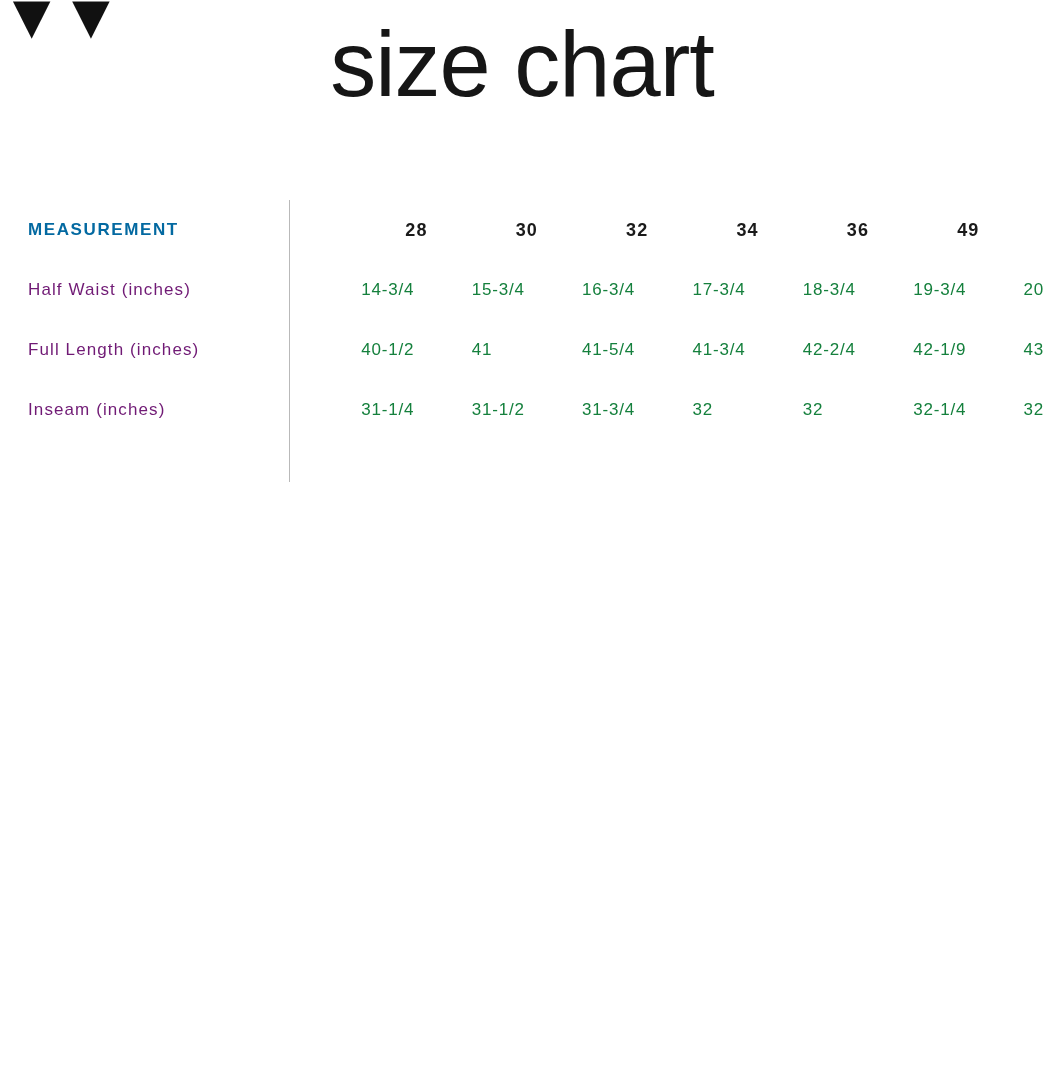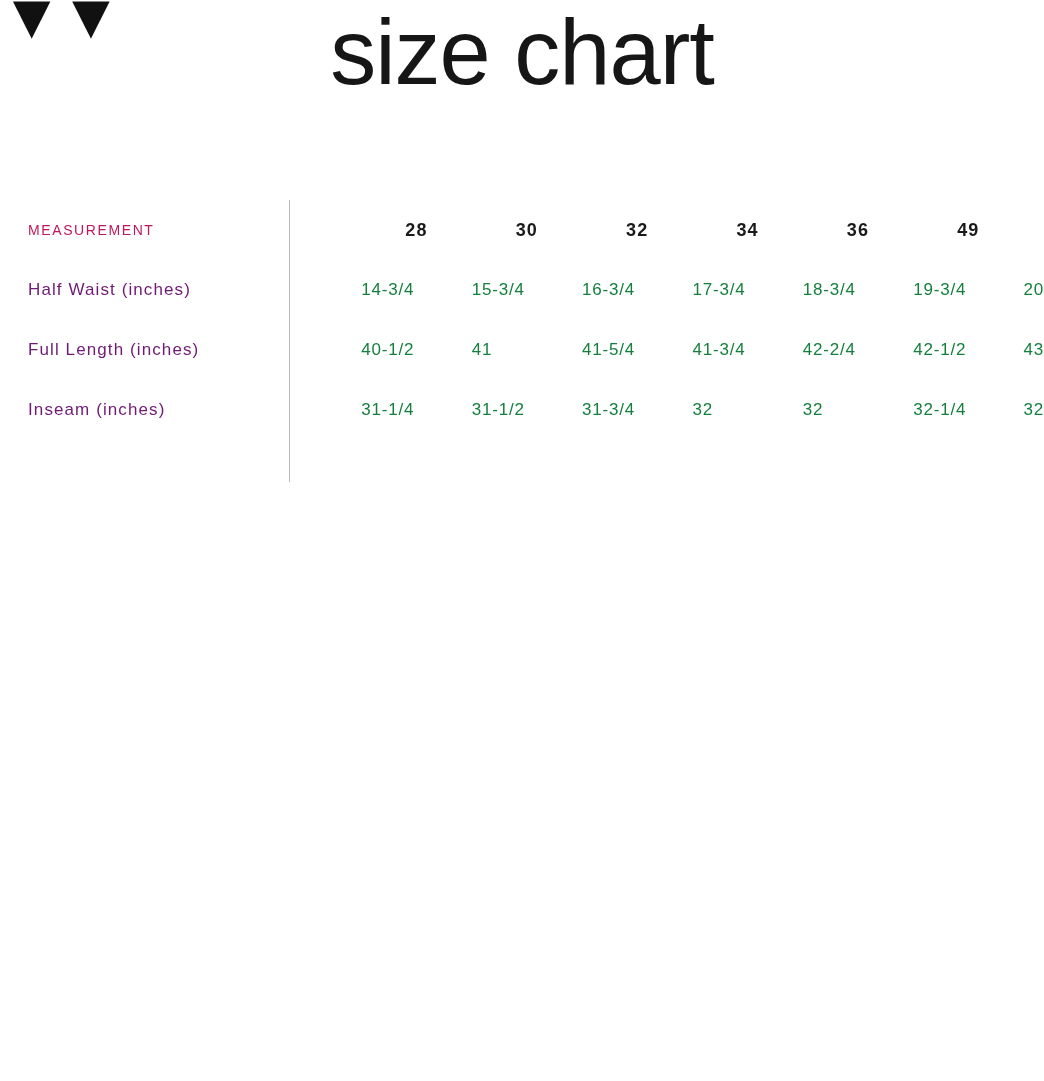--- a/index.html
+++ b/index.html
@@ -25,21 +25,21 @@
     line-height: 1;
     font-weight: 700;
     color: #111111;
     letter-spacing: -4px;
   }
 
   
   .title {
     position: absolute;
     left: 0;
-    top: 4px;
+    top: 16px;
     width: 1044px;
     text-align: center;
     font-size: 92px;
     line-height: 1.05;
     font-weight: 300;
     color: #161616;
     letter-spacing: -1px;
     font-family: "Liberation Sans", sans-serif;
   }
 
@@ -70,24 +70,24 @@
     width: 290px;
     text-align: left;
     padding-right: 18px !important;
   }
   .col-size {
     width: 102px;
   }
 
   
   .hdr-measurement {
-    font-size: 14px;
-    font-weight: 400;
+    font-size: 17px;
+    font-weight: 700;
     letter-spacing: 1.6px;
-    color: #be185d;
+    color: #0369a1;
   }
   .hdr-size {
     font-size: 18px;
     font-weight: 700;
     letter-spacing: 1.2px;
     color: #1a1a1a;
   }
 
   
   .row-label {
@@ -147,21 +147,21 @@
         <td class="col-size row-value">19-3/4</td>
         <td class="col-size row-value">20-3/4</td>
       </tr>
       <tr>
         <td class="col-label row-label">Full Length (inches)</td>
         <td class="col-size row-value">40-1/2</td>
         <td class="col-size row-value">41</td>
         <td class="col-size row-value">41-5/4</td>
         <td class="col-size row-value">41-3/4</td>
         <td class="col-size row-value">42-2/4</td>
-        <td class="col-size row-value">42-1/2</td>
+        <td class="col-size row-value">42-1/9</td>
         <td class="col-size row-value">43</td>
       </tr>
       <tr>
         <td class="col-label row-label">Inseam (inches)</td>
         <td class="col-size row-value">31-1/4</td>
         <td class="col-size row-value">31-1/2</td>
         <td class="col-size row-value">31-3/4</td>
         <td class="col-size row-value">32</td>
         <td class="col-size row-value">32</td>
         <td class="col-size row-value">32-1/4</td>

